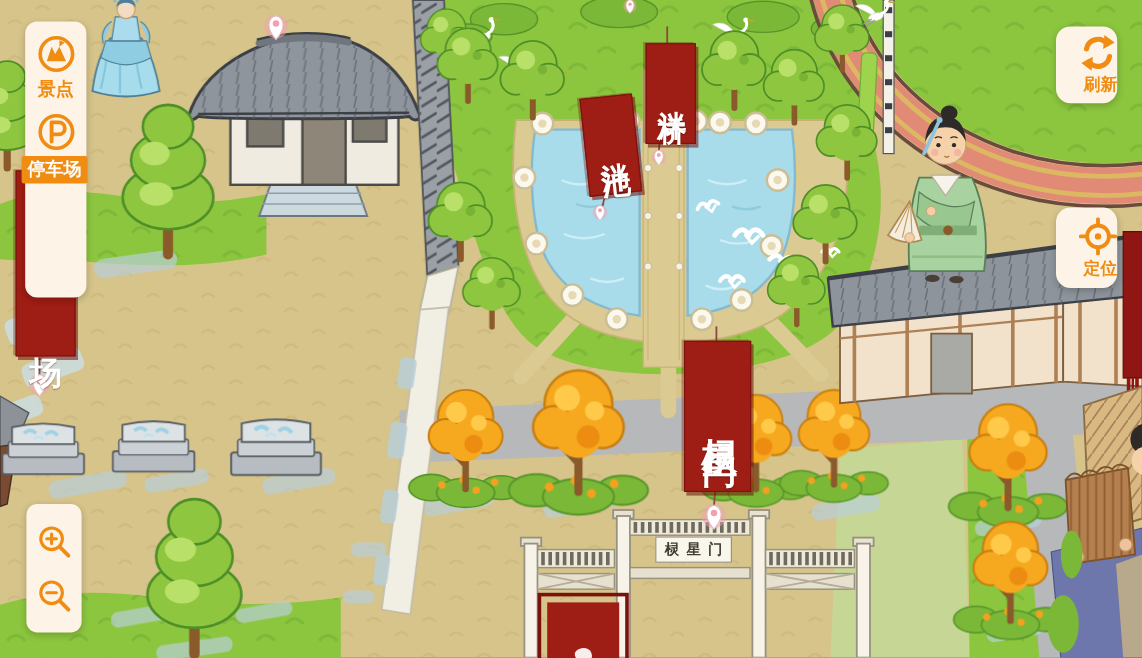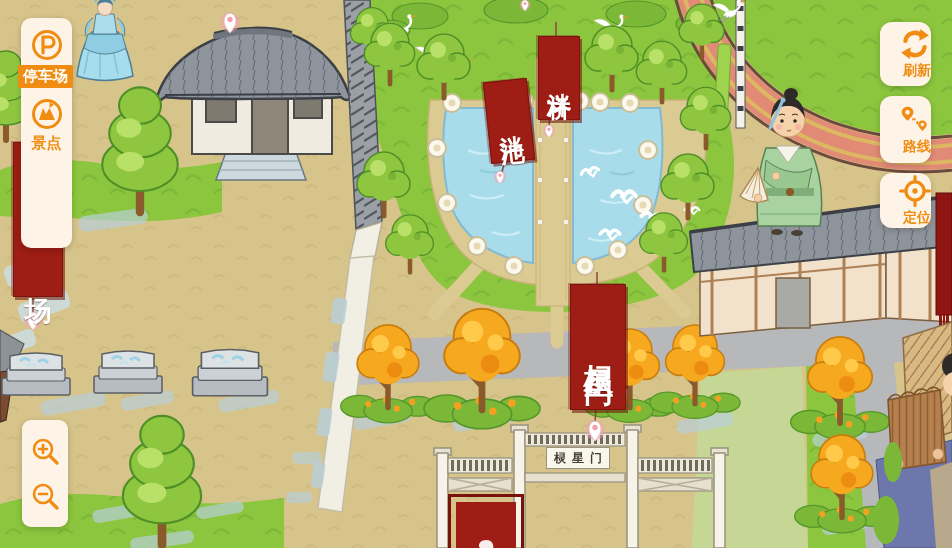--- a/index.html
+++ b/index.html
@@ -41,21 +41,21 @@
   .pl-label.active{background:#f08c12;color:#fff;width:calc(100% + 4px);margin-left:-2px;
           text-align:center;padding:2px 0;border-radius:2px;}
 
   .btn-right{position:absolute;left:880px;width:51px;background:#fdf3e6;border-radius:12px;
           box-shadow:0 2px 6px rgba(0,0,0,.2);z-index:10;display:flex;flex-direction:column;
           align-items:flex-end;justify-content:center;cursor:pointer;}
   .btn-right svg{width:32px;height:32px;}
   .br-label{color:#f08c12;font-size:14px;font-weight:700;margin-top:2px;white-space:nowrap;}
   .btn-refresh{top:22px;height:64px;}
   .btn-route{top:96px;height:67px;}
-  .btn-locate{top:173px;height:55px;}
+  .btn-locate{top:173px;height:67px;}
 
   .zoom-panel{position:absolute;left:22px;top:420px;width:46px;height:107px;background:#fdf3e6;
           border-radius:9px;box-shadow:0 2px 6px rgba(0,0,0,.2);z-index:10;
           display:flex;flex-direction:column;align-items:center;justify-content:space-evenly;}
   .zbtn{width:30px;height:30px;display:flex;align-items:center;justify-content:center;cursor:pointer;}
   .zbtn svg{width:28px;height:28px;}
 </style>
 </head>
 <body>
 
@@ -516,52 +516,42 @@
 <div class="mlabel bottompartial">
   <span class="inner"></span>
   <span class="glyph"></span>
 </div>
 <div class="gate-plaque">棂星门</div>
 
 <div class="panel-left">
   <div class="pl-item">
     <svg viewBox="0 0 34 34">
       <circle cx="17" cy="17" r="13.5" fill="none" stroke="#f08c12" stroke-width="3"></circle>
-      <path d="M13,25 V9 H19 a5,5 0 0 1 0,10 H13" fill="none" stroke="#f08c12" stroke-width="3.2" stroke-linecap="round" stroke-linejoin="round"></path>
+      <path d="M9,23 L13,11 L16,17 L19.5,11 L25,23 Z" fill="#f08c12"></path>
+      <path d="M19.5,11 L19.5,5.5 L24,7.5 Z" fill="#f08c12"></path>
     </svg>
-    <div class="pl-label active">停车场</div>
+    <div class="pl-label">景点</div>
   </div>
   <div class="pl-item">
     <svg viewBox="0 0 34 34">
       <circle cx="17" cy="17" r="13.5" fill="none" stroke="#f08c12" stroke-width="3"></circle>
-      <path d="M9,23 L13,11 L16,17 L19.5,11 L25,23 Z" fill="#f08c12"></path>
-      <path d="M19.5,11 L19.5,5.5 L24,7.5 Z" fill="#f08c12"></path>
+      <path d="M13,25 V9 H19 a5,5 0 0 1 0,10 H13" fill="none" stroke="#f08c12" stroke-width="3.2" stroke-linecap="round" stroke-linejoin="round"></path>
     </svg>
-    <div class="pl-label">景点</div>
+    <div class="pl-label active">停车场</div>
   </div>
 </div>
 
 <div class="btn-right btn-refresh">
   <svg viewBox="0 0 30 30">
     <path d="M6,12 A9,9 0 0 1 22,8" stroke="#f08c12" stroke-width="4" fill="none" stroke-linecap="round"></path>
     <polygon points="20,1 28,7 19,12" fill="#f08c12"></polygon>
     <path d="M24,18 A9,9 0 0 1 8,22" stroke="#f08c12" stroke-width="4" fill="none" stroke-linecap="round"></path>
     <polygon points="10,29 2,23 11,18" fill="#f08c12"></polygon>
   </svg>
   <div class="br-label">刷新</div>
-</div>
-<div class="btn-right btn-route">
-  <svg viewBox="0 0 30 30">
-    <path d="M8,2.5 C4.7,2.5 2.5,5 2.5,8 C2.5,11 8,15.8 8,15.8 C8,15.8 13.5,11 13.5,8 C13.5,5 11.3,2.5 8,2.5 Z" fill="#f08c12"></path>
-    <circle cx="8" cy="7.8" r="2.2" fill="#fdf3e6"></circle>
-    <path d="M12.5,14.5 Q18,13.5 17,19" stroke="#f08c12" stroke-width="1.8" stroke-dasharray="2.6,2.6" fill="none"></path>
-    <path d="M22,15.5 C19.6,15.5 18,17.3 18,19.5 C18,21.7 22,25.2 22,25.2 C22,25.2 26,21.7 26,19.5 C26,17.3 24.4,15.5 22,15.5 Z" fill="#f08c12"></path>
-    <circle cx="22" cy="19.3" r="1.7" fill="#fdf3e6"></circle>
-  </svg>
-  <div class="br-label">路线</div>
 </div>
 <div class="btn-right btn-locate">
   <svg viewBox="0 0 30 30">
     <circle cx="15" cy="15" r="8.5" fill="none" stroke="#f08c12" stroke-width="3"></circle>
     <path d="M15,1.5 V6 M15,24 V28.5 M1.5,15 H6 M24,15 H28.5" stroke="#f08c12" stroke-width="3" stroke-linecap="round"></path>
     <circle cx="15" cy="15" r="2.5" fill="#f08c12"></circle>
   </svg>
   <div class="br-label">定位</div>
 </div>
 

